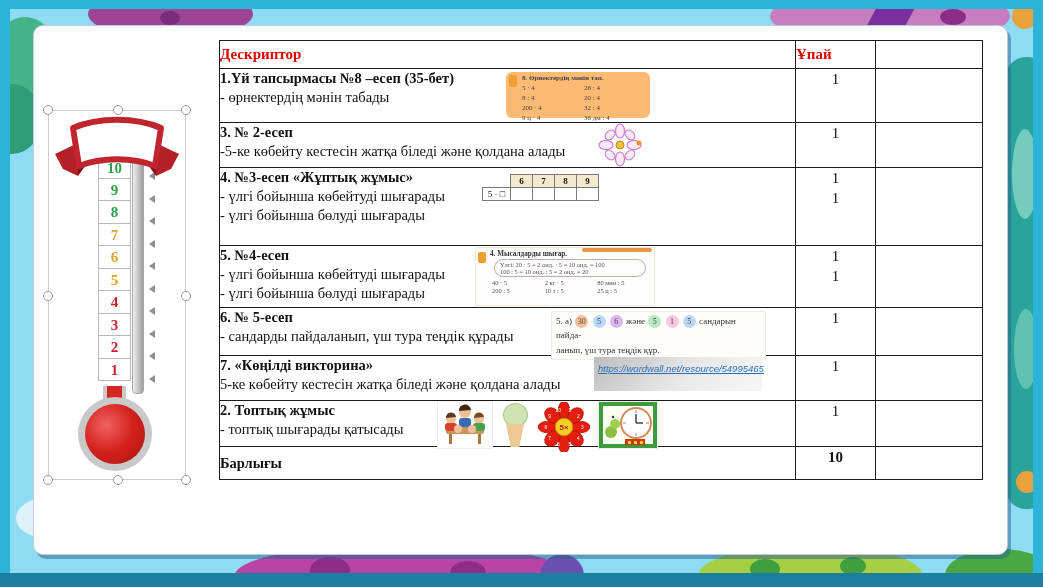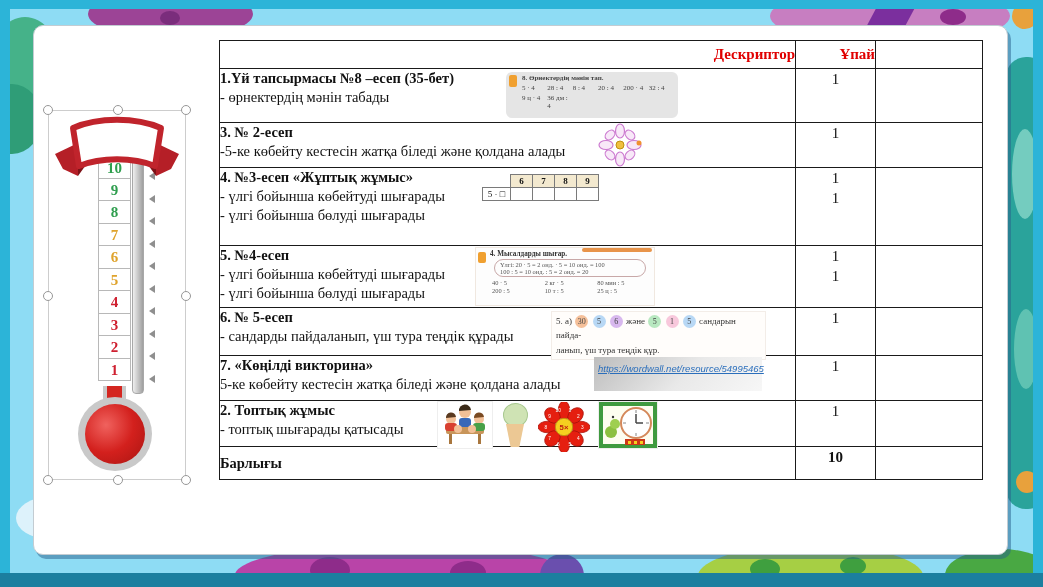--- a/index.html
+++ b/index.html
@@ -31,32 +31,32 @@
   .neck{position:absolute;left:55px;top:276px;width:23px;height:30px;background:#d42620;
         border-left:4px solid #c9c9c9;border-right:4px solid #c9c9c9;box-sizing:border-box;}
   .bulb-out{position:absolute;left:30px;top:287px;width:74px;height:74px;border-radius:50%;background:#c9c9c9;}
   .bulb-in{position:absolute;left:7px;top:7px;width:60px;height:60px;border-radius:50%;
         background:radial-gradient(circle at 35% 35%, #f0625e 0%, #d3201d 50%, #a81512 100%);}
   .ribbon{position:absolute;left:4px;top:4px;}
   
   .rubric{position:absolute;left:219px;top:40px;border-collapse:collapse;table-layout:fixed;width:763px;
           background:#fff;font-size:14.5px;color:#111;}
   .rubric th,.rubric td{border:1px solid #1a1a1a;padding:0;vertical-align:top;}
-  .rubric th{font-size:15px;font-weight:bold;color:#e00000;text-align:right;vertical-align:middle;}
+  .rubric th{font-size:15px;font-weight:bold;color:#e00000;text-align:left;vertical-align:middle;}
   .desc{position:relative;padding:2px 4px 0 6px;}
   .row-title{font-weight:bold;line-height:1.3;}
   .row-line{line-height:1.3;}
   .pts{text-align:center;vertical-align:middle;font-size:15px;}
   .pts div{line-height:20px;}
   
-  .hw-card{position:absolute;left:286px;top:3px;width:172px;height:46px;background:#e5e5e5;
+  .hw-card{position:absolute;left:286px;top:3px;width:144px;height:46px;background:#fdba74;
            border-radius:6px;padding:2px 4px 0 16px;box-sizing:border-box;font-size:7px;color:#444;}
   .hw-ico{position:absolute;left:3px;top:3px;width:8px;height:12px;background:#f0a030;border-radius:2px;}
   .hw-head{font-weight:bold;margin-bottom:2px;}
-  .hw-grid{display:grid;grid-template-columns:repeat(6,1fr);row-gap:2px;}
+  .hw-grid{display:grid;grid-template-columns:repeat(2,1fr);row-gap:2px;}
   .slider-card{position:absolute;left:312px;top:-2px;width:78px;height:46px;background:#fff;
            box-shadow:0 0 0 1px #eee;padding:2px 4px;box-sizing:border-box;z-index:2;}
   .sbar{position:relative;height:8px;border-radius:4px;background:linear-gradient(180deg,#cfcfcf,#8f8f8f);margin:3px 0;}
   .pill{position:absolute;top:-1px;width:15px;height:10px;border-radius:4px;}
   .mini{border-collapse:collapse;position:absolute;background:transparent;font-family:"Liberation Serif",serif;}
   .mini td{border:1px solid #7a7a7a;width:21px;height:12px;font-size:9px;text-align:center;
            padding:0;background:#fff;vertical-align:middle;}
   .mini td.hdc{background:#f3e9cf;font-weight:bold;}
   .mini td.lb{width:27px;}
   .mini td.ghost{border:none;background:transparent;}

